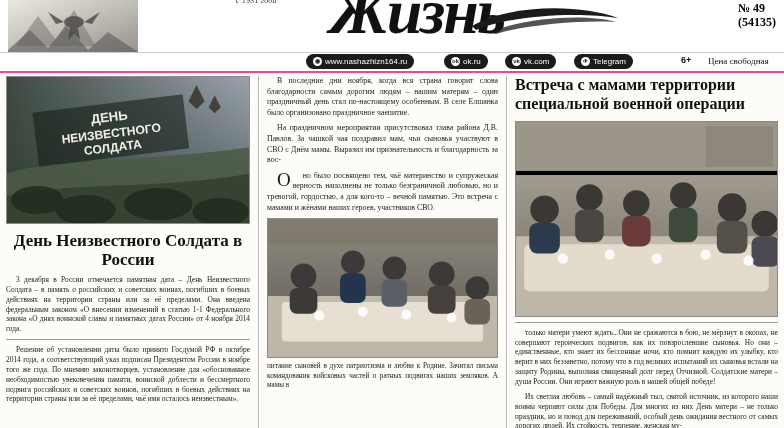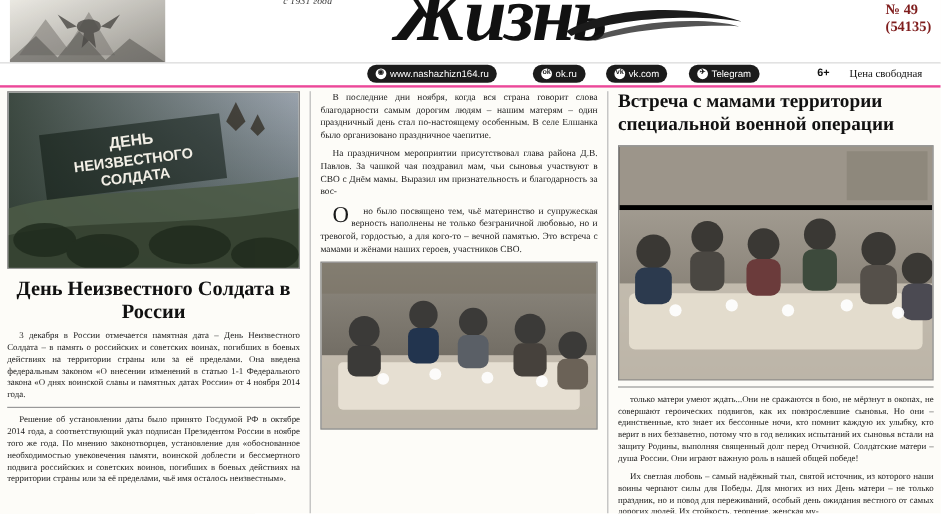--- a/index.html
+++ b/index.html
@@ -60,21 +60,21 @@
     height: 32px;
   }
   .issue-no {
     position: absolute;
     right: 8px;
     top: 2px;
     text-align: left;
     font-size: 12px;
     font-weight: bold;
     line-height: 1.15;
-    color: #7f1d1d;
+    color: #000000;
   }
   .issue-no .sub {
     font-weight: bold;
     font-size: 12px;
   }
   .eagle {
     position: absolute;
     left: 8px;
     top: 0px;
     width: 130px;
@@ -378,20 +378,21 @@
           <g fill="#ffffff" opacity=".9">
             <circle cx="52" cy="98" r="5"></circle>
               <circle cx="96" cy="94" r="5"></circle>
             <circle cx="140" cy="97" r="5"></circle>
               <circle cx="186" cy="100" r="5"></circle>
           </g>
           <rect x="0" y="0" width="232" height="26" fill="#7a7264" opacity=".55"></rect>
         </svg>
       </div>
 
+      <p class="caption">питание сыновей в духе патриотизма и любви к Родине. Зачитал письма командования войсковых частей о ратных подвигах наших земляков. А мамы в</p>
     </div>
 
     <div class="col col3">
 
       <div class="headline-2">Встреча с мамами территории специальной военной операции</div>
 
       <div class="photo" style="height:196px;">
         <svg class="ph-grad" viewBox="0 0 256 196" preserveAspectRatio="none">
           <defs>
             <linearGradient id="p3" x1="0" y1="0" x2="0" y2="1">

